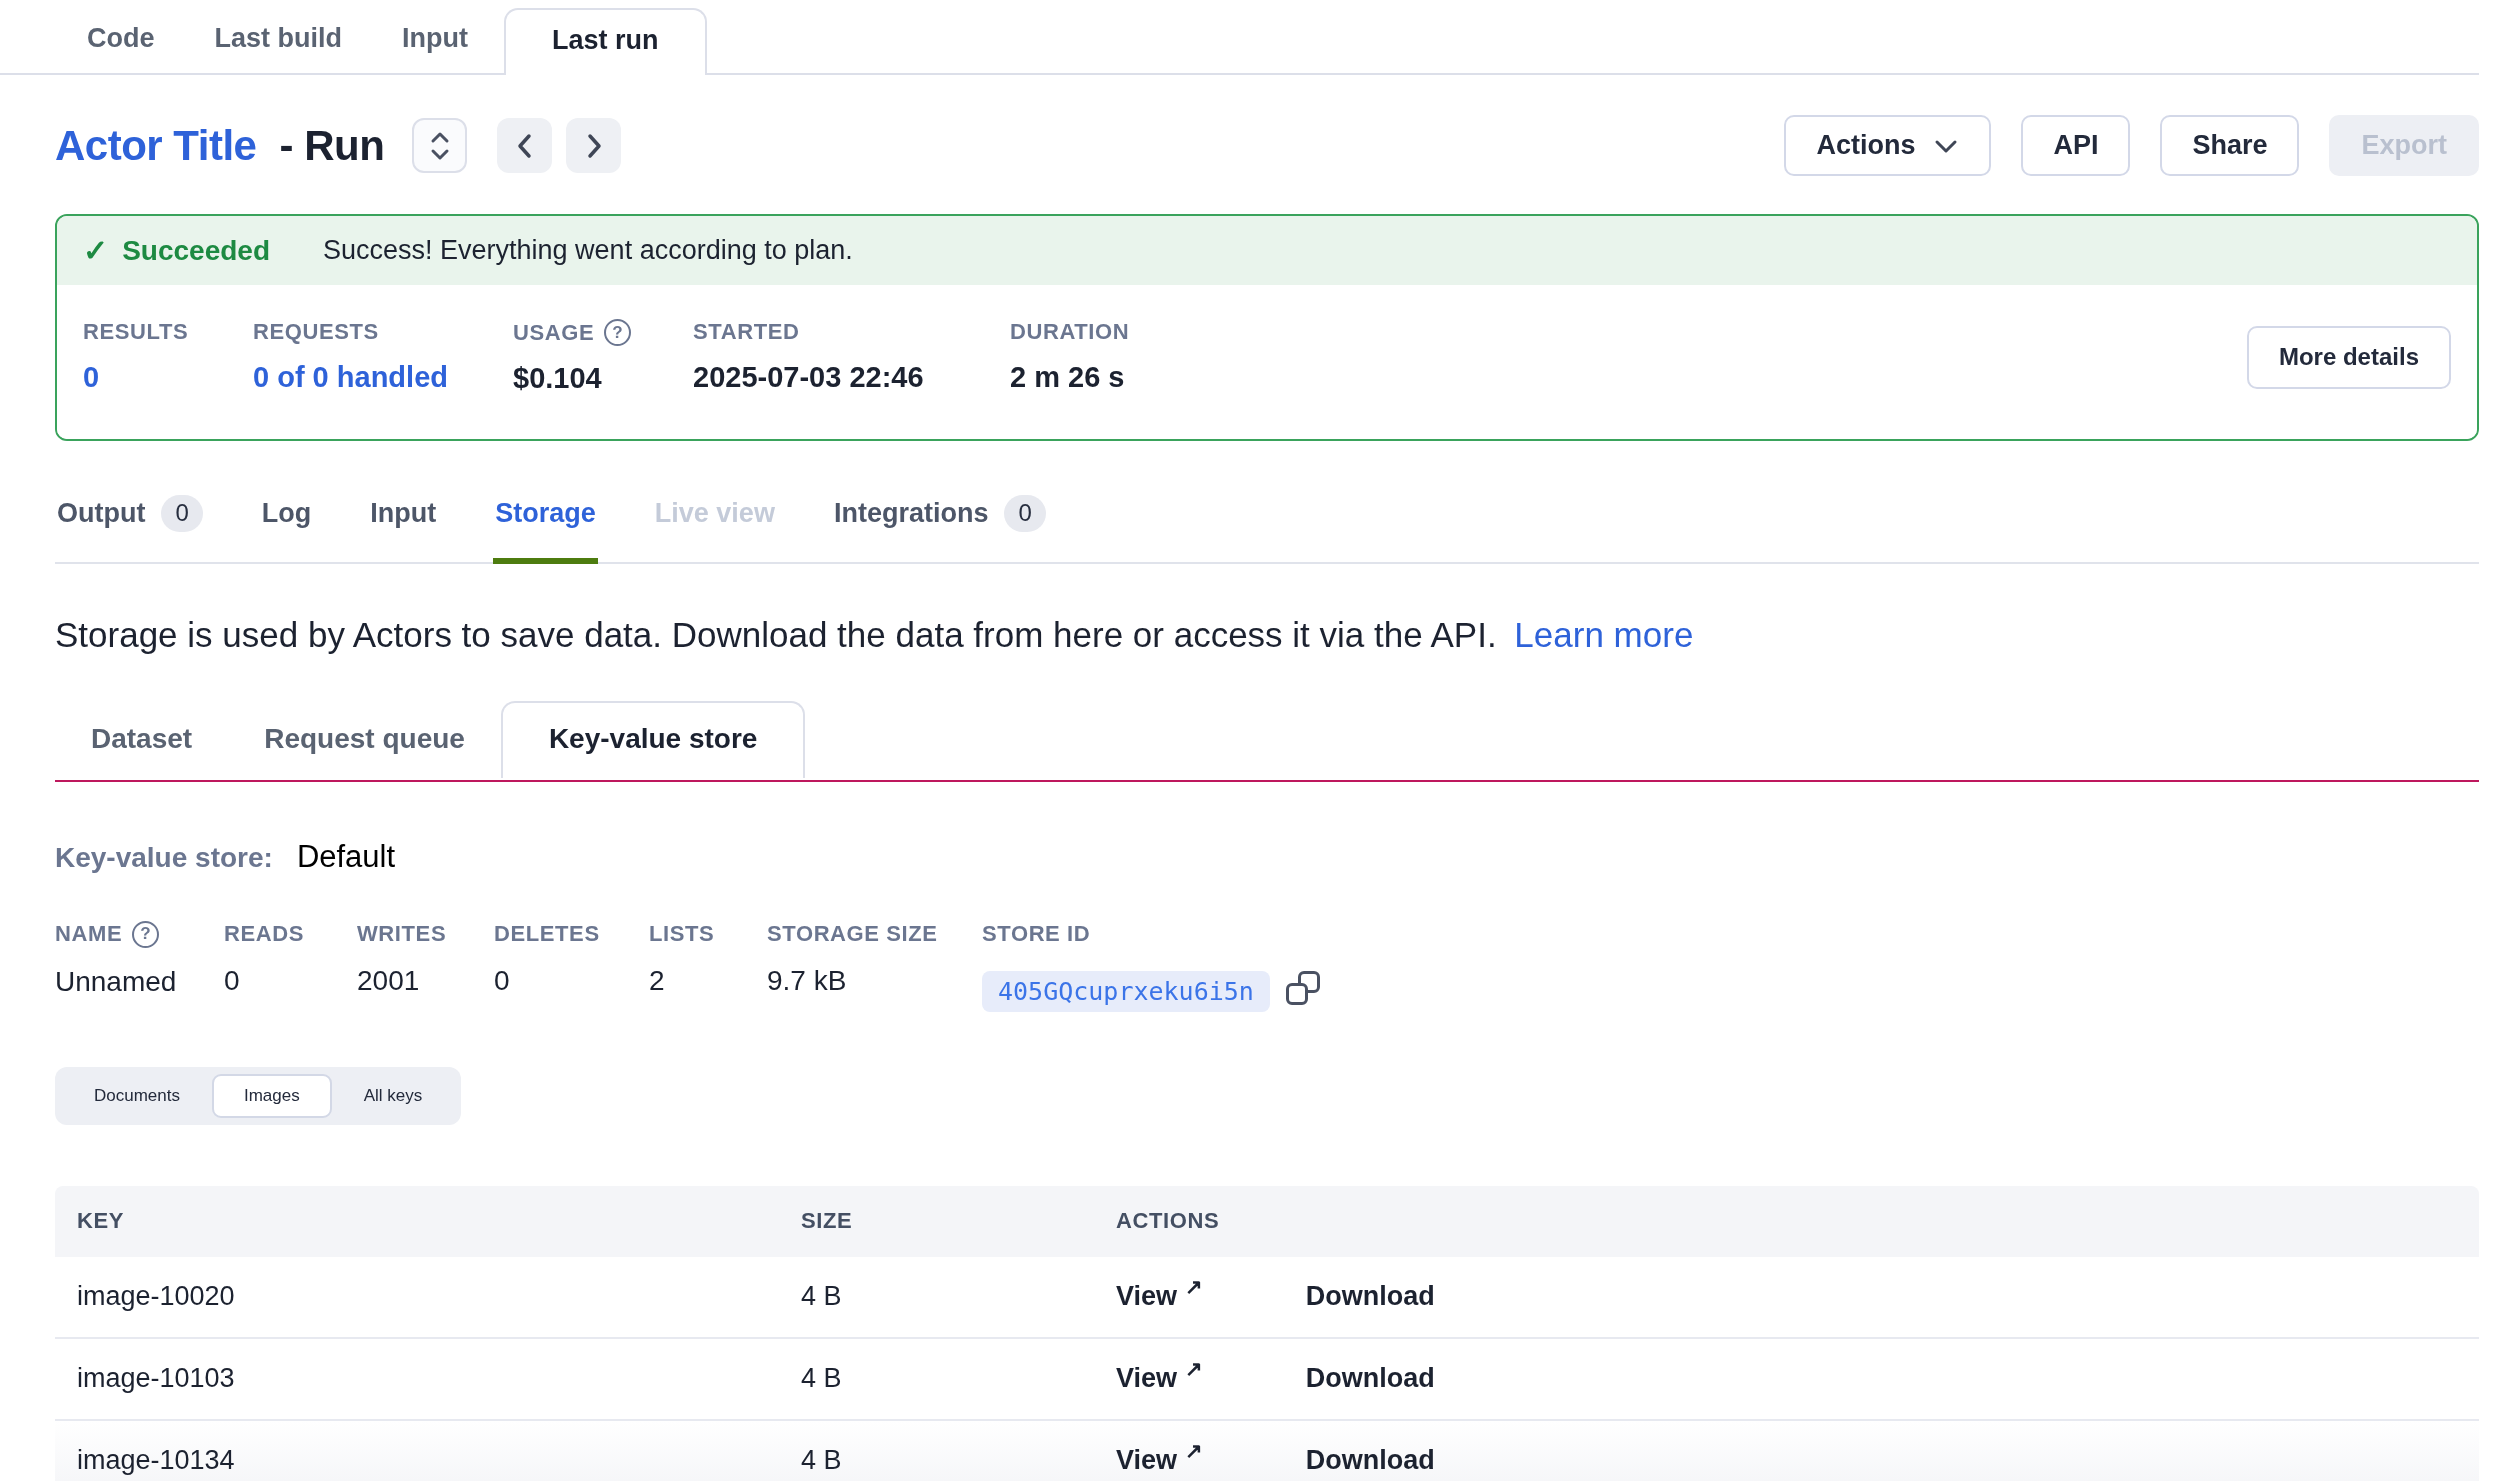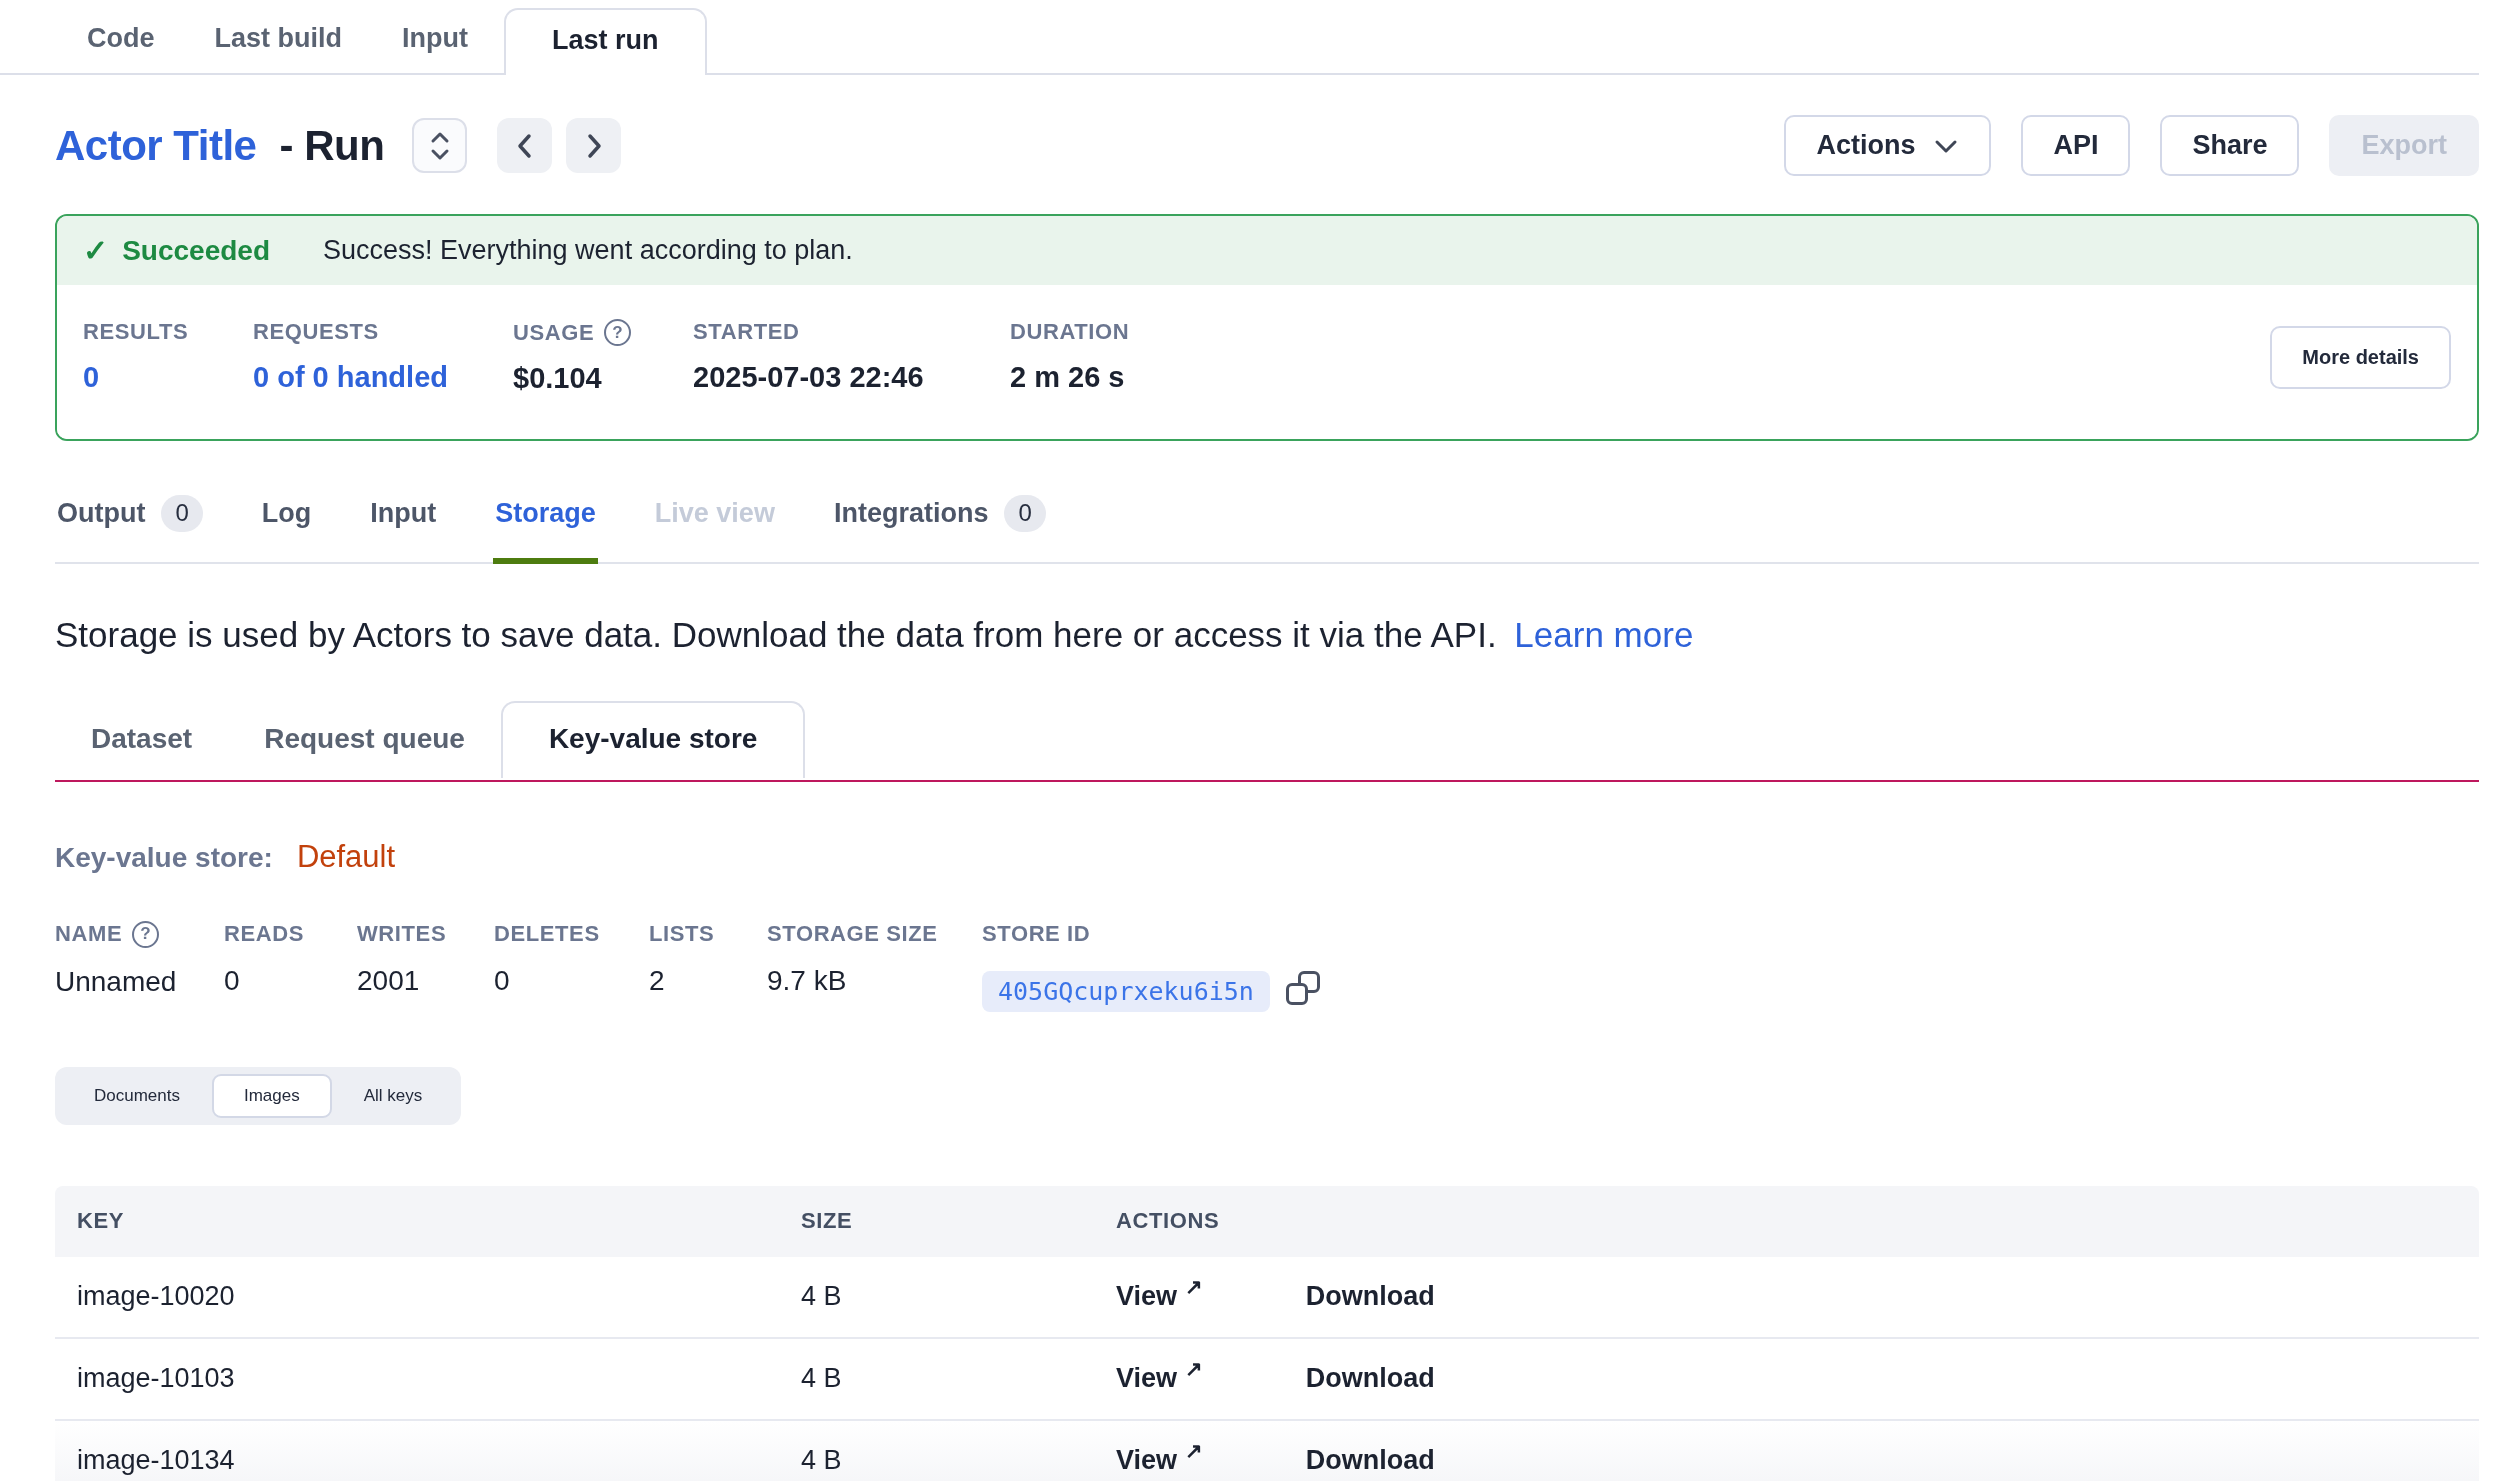--- a/index.html
+++ b/index.html
@@ -46,21 +46,21 @@
   .stats-row { display:flex; align-items:flex-start; background:#fff; padding:34px 26px 44px 26px; }
   .stat { display:flex; flex-direction:column; }
   .stat-label { font-size:22px; font-weight:700; color:#6b7690; letter-spacing:0.6px;
                 text-transform:uppercase; display:flex; align-items:center; }
   .stat-value { margin-top:16px; font-size:29px; font-weight:700; color:#1c2230; white-space:nowrap; }
   .stat-value.link { color:#2e62d9; cursor:pointer; }
   .w-results{width:170px;} .w-requests{width:260px;} .w-usage{width:180px;} .w-started{width:317px;}
   .qmark { display:inline-flex; align-items:center; justify-content:center; width:27px; height:27px;
            border:2px solid #6b7690; border-radius:50%; color:#6b7690; font-size:17px; font-weight:700;
            margin-left:10px; cursor:pointer; flex:none; }
-  .more-details { margin-left:auto; align-self:center; height:63px; font-size:20px; }
+  .more-details { margin-left:auto; align-self:center; height:63px; font-size:24px; }
 
   
   .run-tabs { margin-top:26px; display:flex; align-items:stretch; border-bottom:2px solid #e0e3eb; }
   .run-tab { display:flex; align-items:center; padding:28px 2px 30px 2px; margin-right:55px;
              font-size:27px; font-weight:700; color:#4d5668; cursor:pointer; white-space:nowrap; }
   .run-tab.active { color:#2e62d9; border-bottom:6px solid #4d7c0f; margin-bottom:-2px; padding-bottom:26px; }
   .run-tab.disabled { color:#c4cbd9; cursor:default; }
   .badge { margin-left:16px; background:#e7e9ef; color:#272e3f; border-radius:989px;
            font-size:24px; font-weight:400; padding:4px 14px; line-height:1.2; }
 
@@ -71,21 +71,21 @@
   .store-tabs { margin-top:42px; display:flex; align-items:center; height:85px;
                 border-bottom:2px solid #be185d; }
   .store-tab { font-size:28px; font-weight:700; color:#5a6372; padding:0 36px;
                line-height:79px; cursor:pointer; white-space:nowrap; }
   .store-tab.active { background:#fff; border:2px solid #dcdfe9; border-bottom:0;
                       border-radius:14px 14px 0 0; height:77px; line-height:71px;
                       margin-bottom:-2px; padding:0 46px; color:#1c2230; z-index:2; position:relative; }
 
   .store-name-row { margin-top:57px; display:flex; align-items:baseline; }
   .store-name-label { font-size:28px; font-weight:700; color:#6b7690; }
-  .store-name-value { margin-left:24px; font-size:31px; color:#c2410c; }
+  .store-name-value { margin-left:24px; font-size:31px; color:#000000; }
 
   .kv-stats { margin-top:46px; display:flex; }
   .kv-stat { display:flex; flex-direction:column; }
   .kv-label { font-size:22px; font-weight:700; color:#6b7690; letter-spacing:0.6px;
               text-transform:uppercase; display:flex; align-items:center; white-space:nowrap; }
   .kv-value { margin-top:18px; font-size:28px; color:#1c2230; white-space:nowrap; }
   .kw-name{width:169px;} .kw-reads{width:133px;} .kw-writes{width:137px;}
   .kw-deletes{width:155px;} .kw-lists{width:118px;} .kw-size{width:215px;}
   .store-id-cell { display:flex; align-items:flex-start; margin-top:24px; }
   .store-id-pill { background:#e7ecfa; border-radius:8px; padding:6px 16px;

